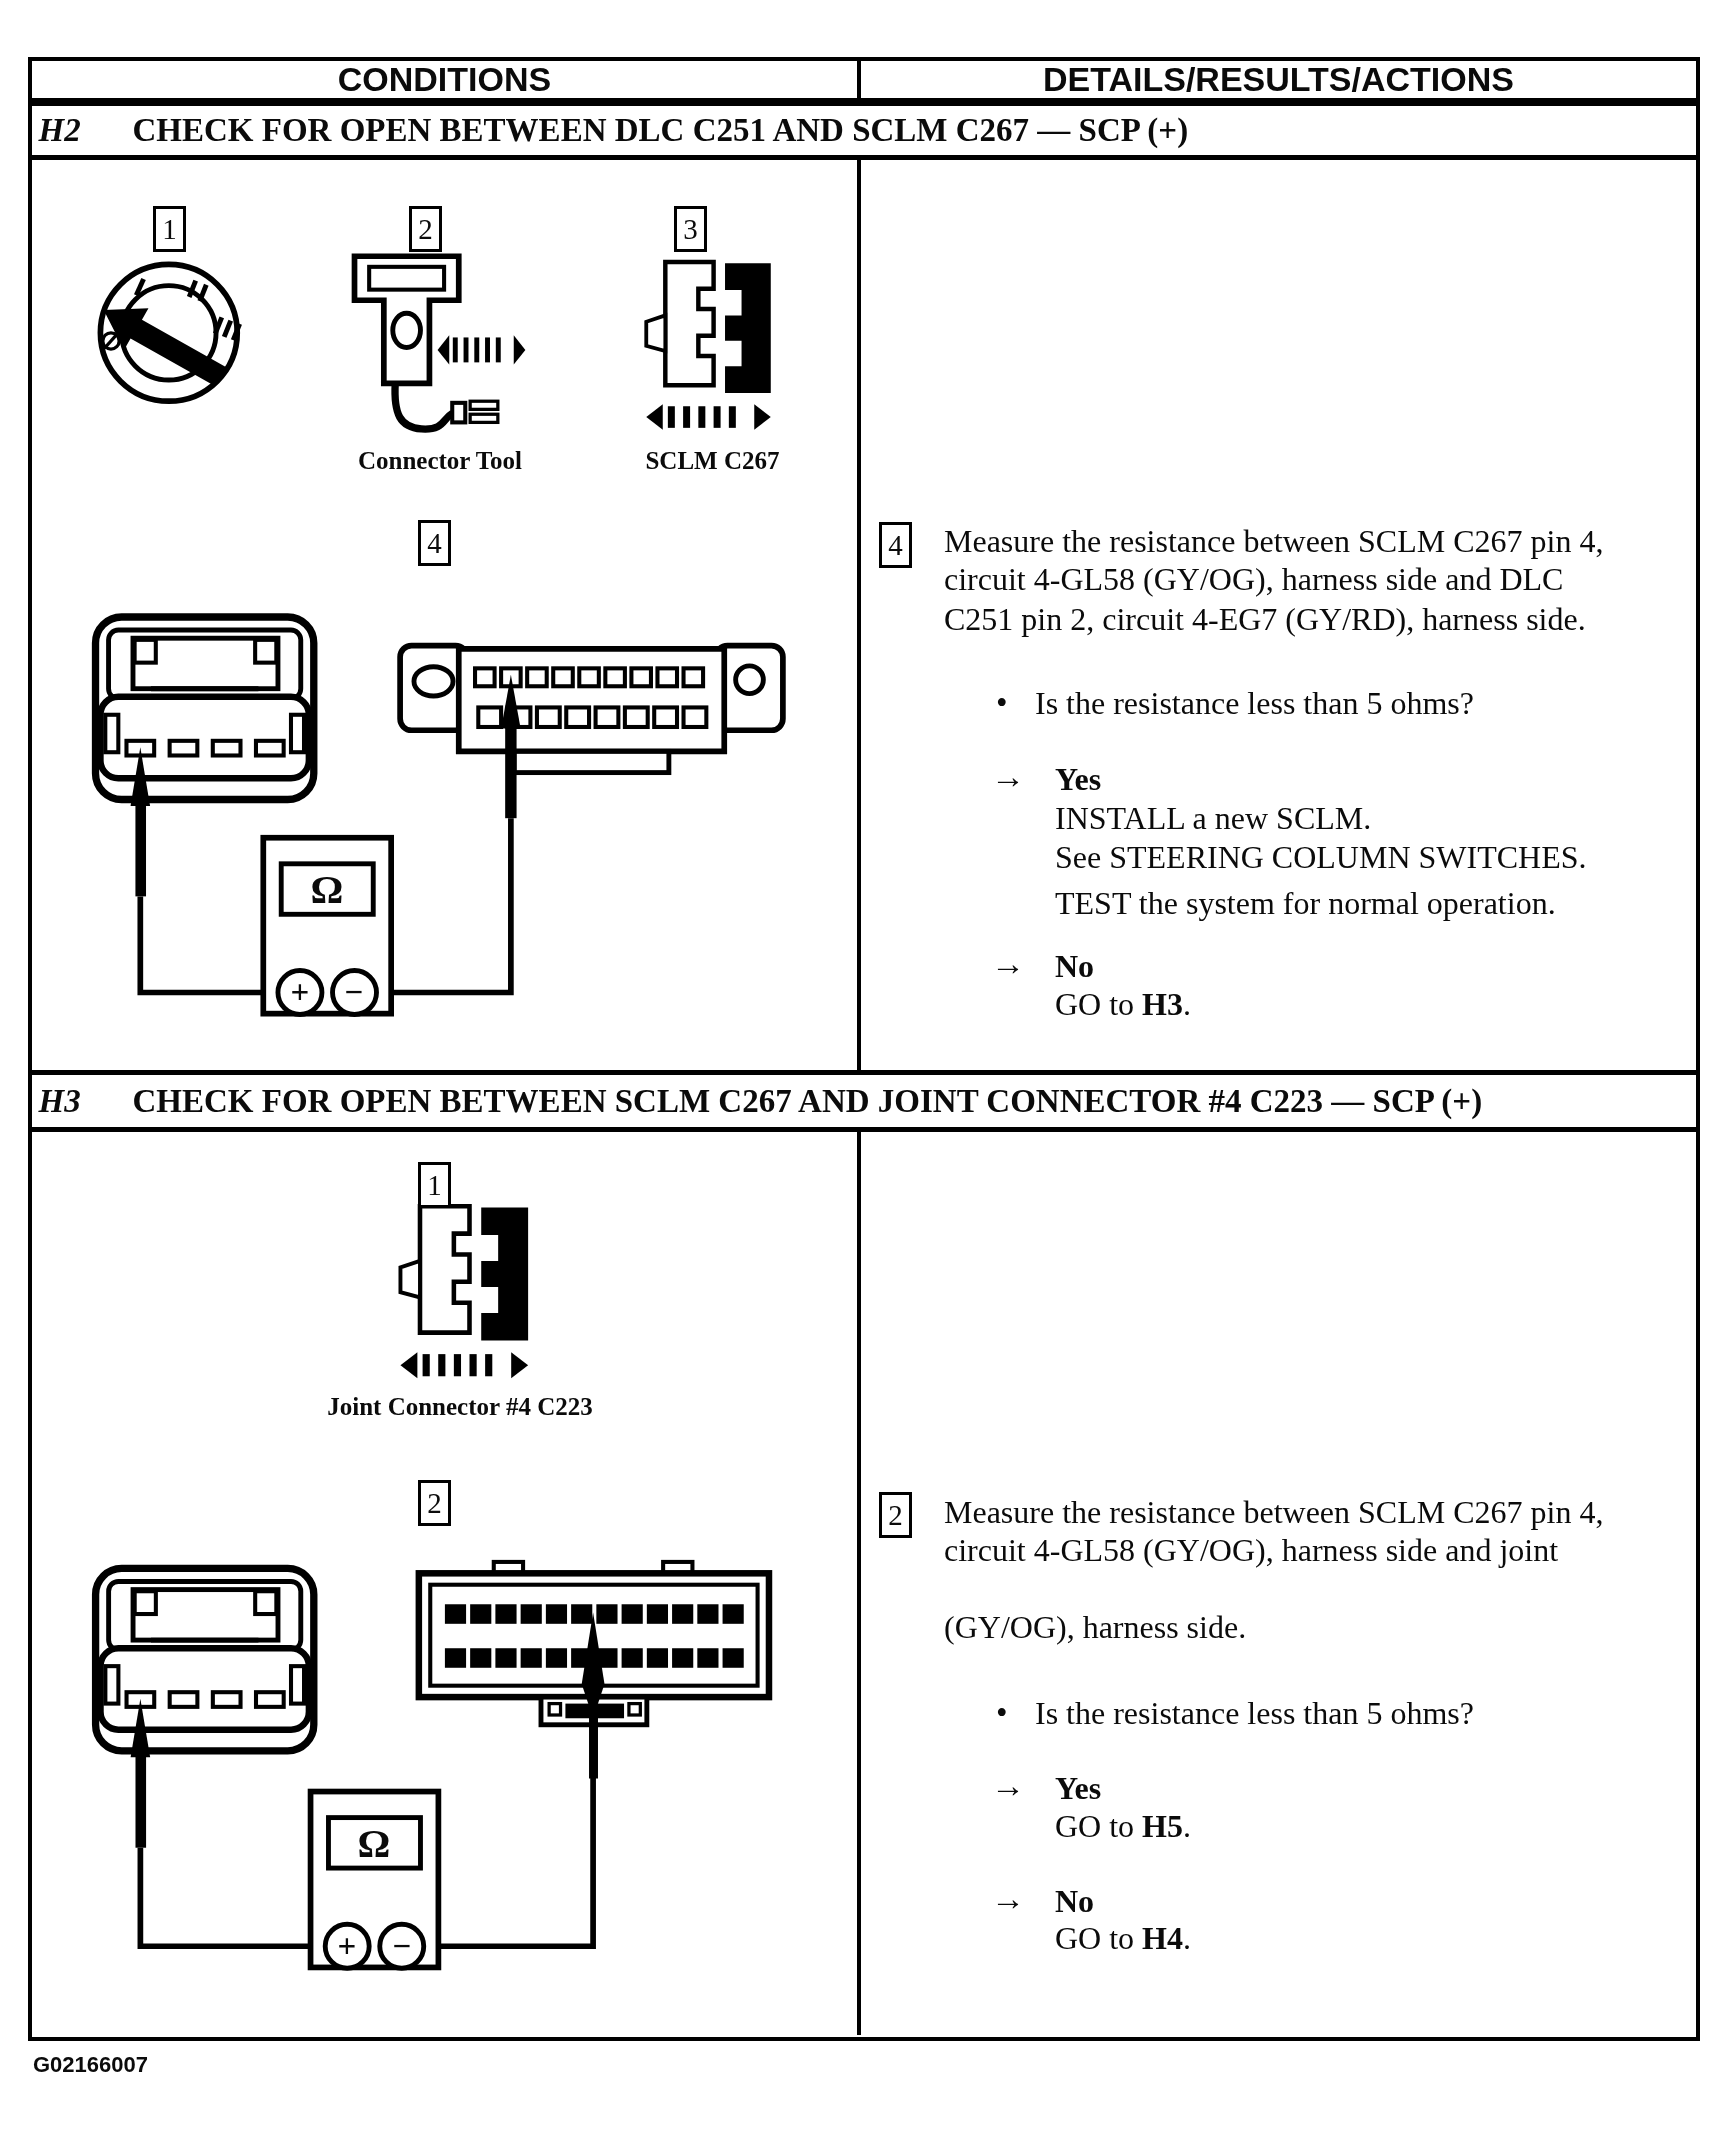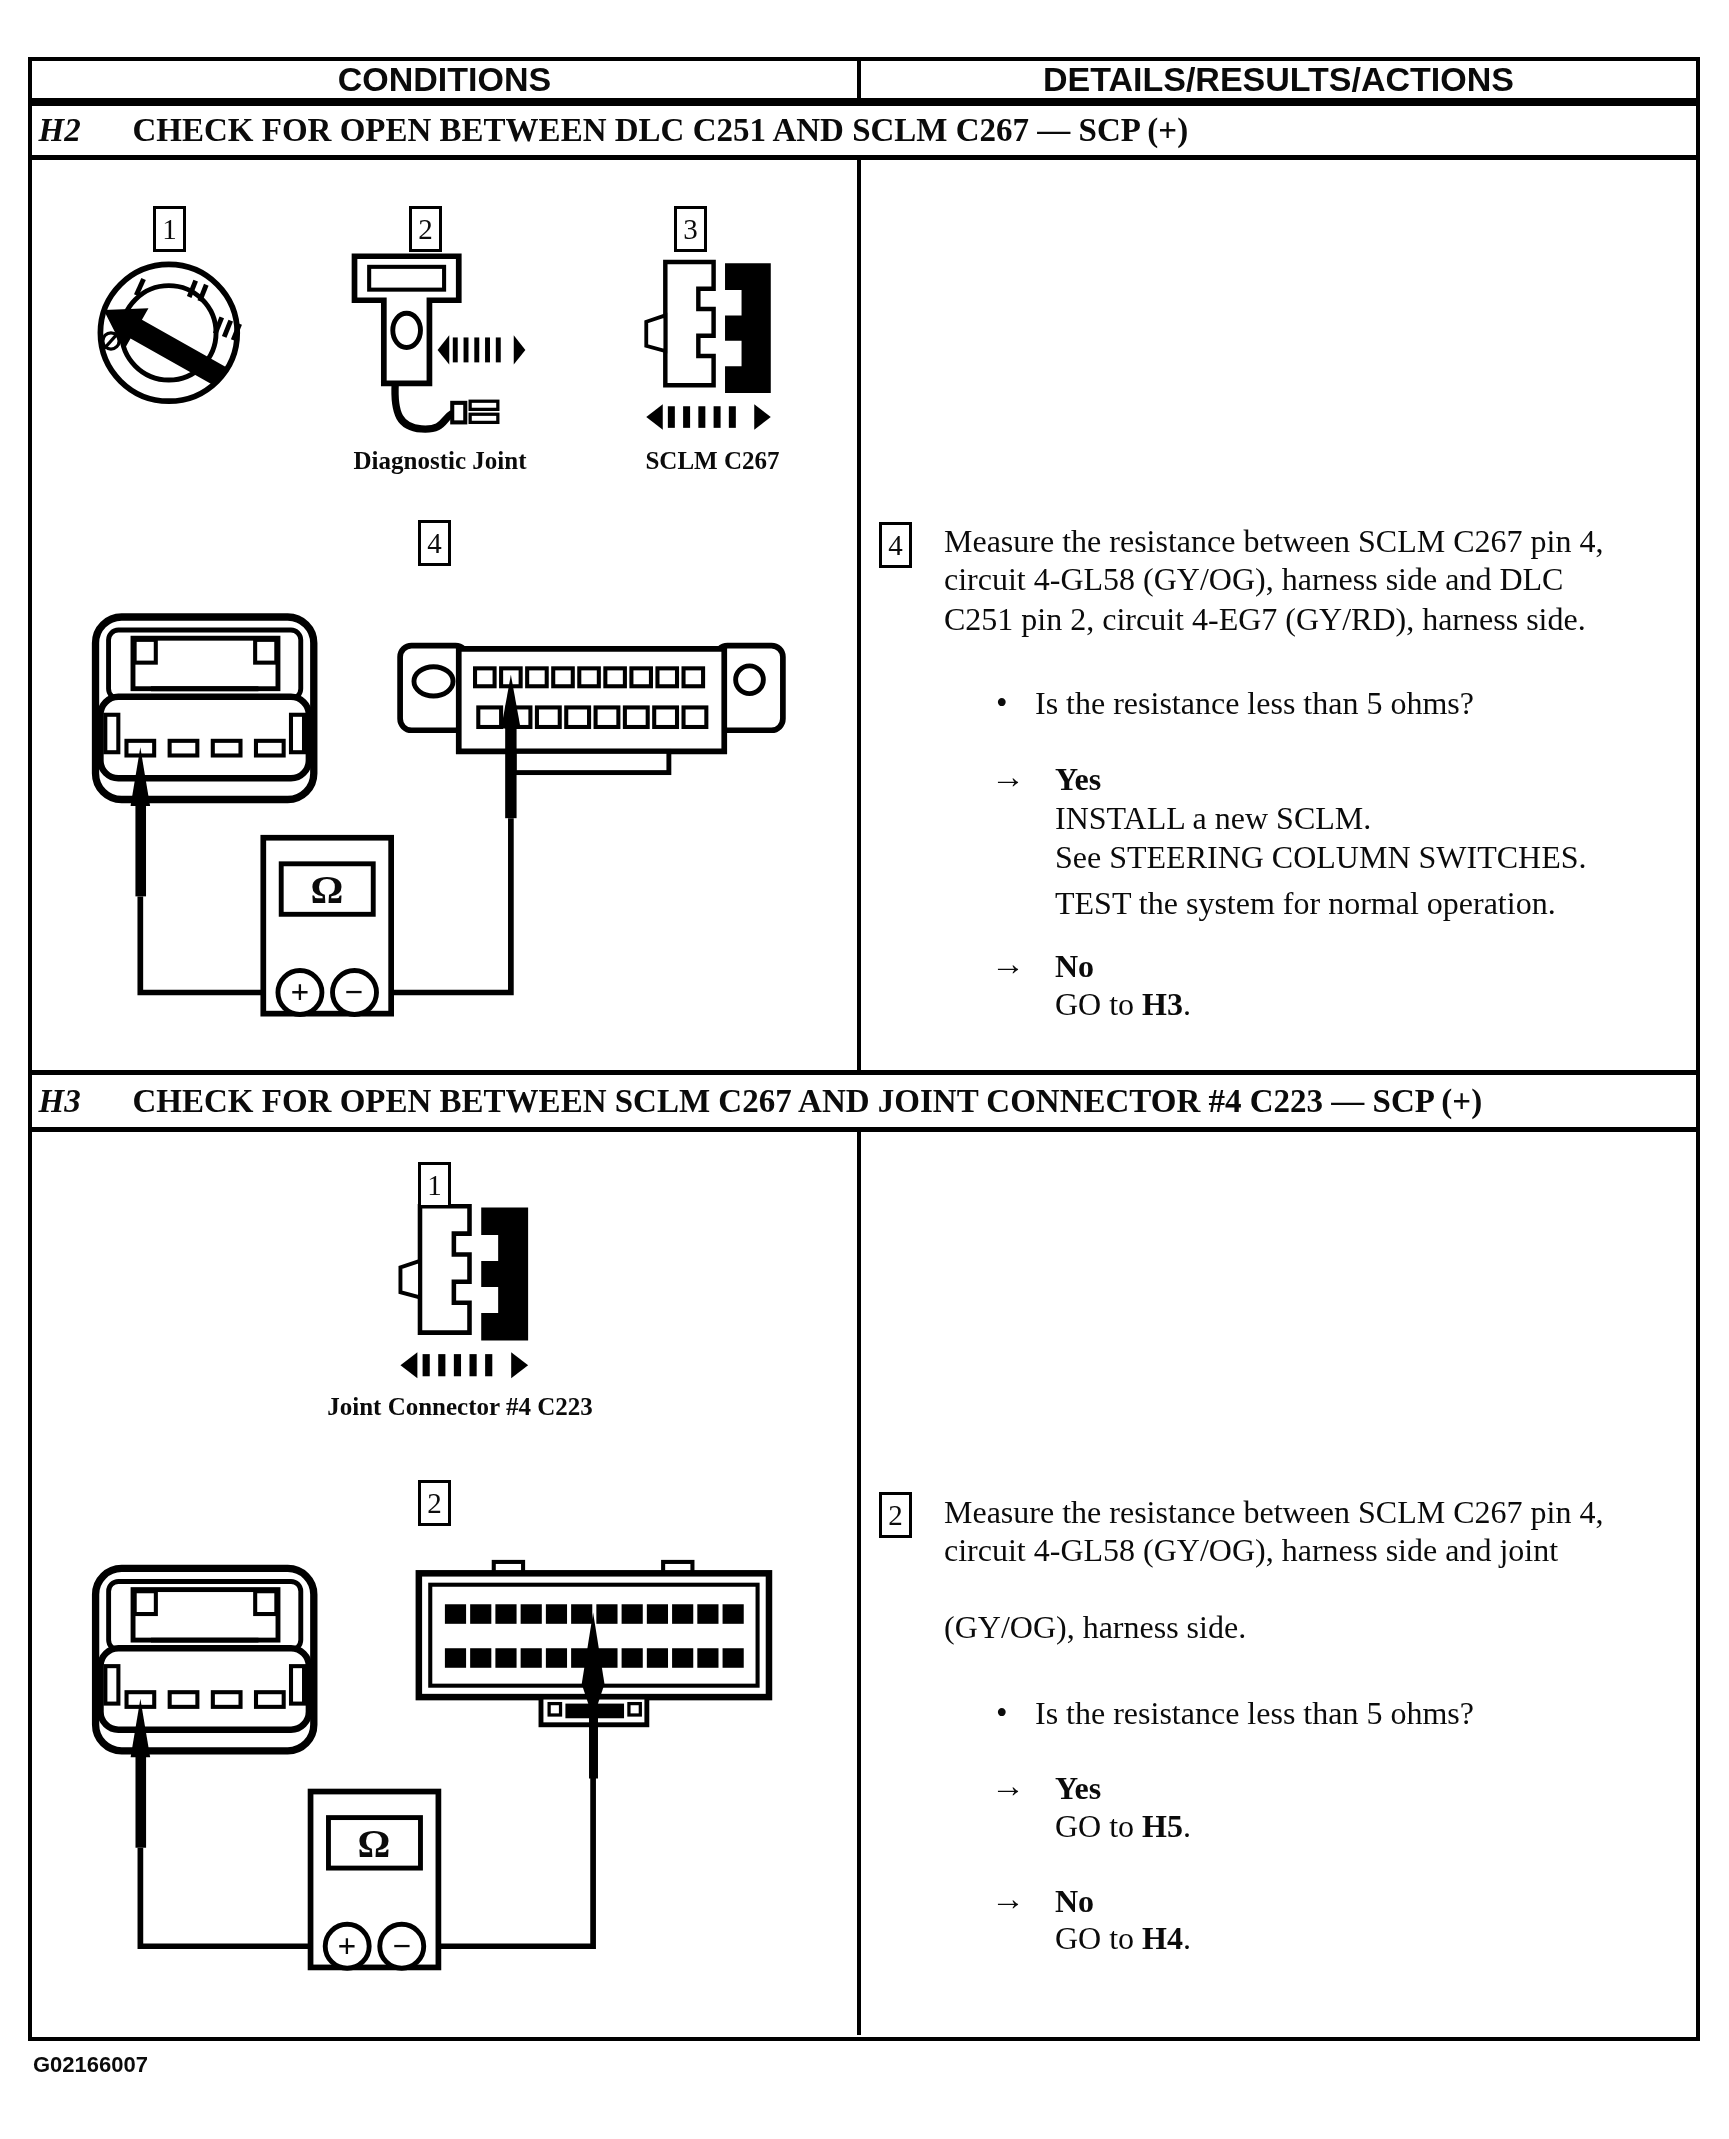--- a/index.html
+++ b/index.html
@@ -223,21 +223,21 @@
           <path d="M133,904 V1022 H302" fill="none" stroke="#000" stroke-width="7"></path>
           <path d="M588,808 V1022 H423" fill="none" stroke="#000" stroke-width="7"></path>
           <use href="#sclm-meas" transform="translate(78,561)"></use>
           <use href="#dlc-conn" transform="translate(452,578)"></use>
           <use href="#meter" transform="translate(284,832)"></use>
         </svg>
         <div class="co h2c1">1</div>
         <div class="co h2c2">2</div>
         <div class="co h2c3">3</div>
         <div class="co h2c4">4</div>
-        <div class="dlabel h2lab1">Diagnostic Joint</div>
+        <div class="dlabel h2lab1">Connector Tool</div>
         <div class="dlabel h2lab2">SCLM C267</div>
         <div class="mtxt ohm h2ohm">Ω</div>
         <div class="mtxt term h2plus">+</div>
         <div class="mtxt term h2minus">−</div>
       </div>
       <div class="cell-r">
         <div class="co h2rc">4</div>
         <div class="tline h2sl1">Measure the resistance between SCLM C267 pin 4,</div>
         <div class="tline h2sl2">circuit 4-GL58 (GY/OG), harness side and DLC</div>
         <div class="tline h2sl3">C251 pin 2, circuit 4-EG7 (GY/RD), harness side.</div>

